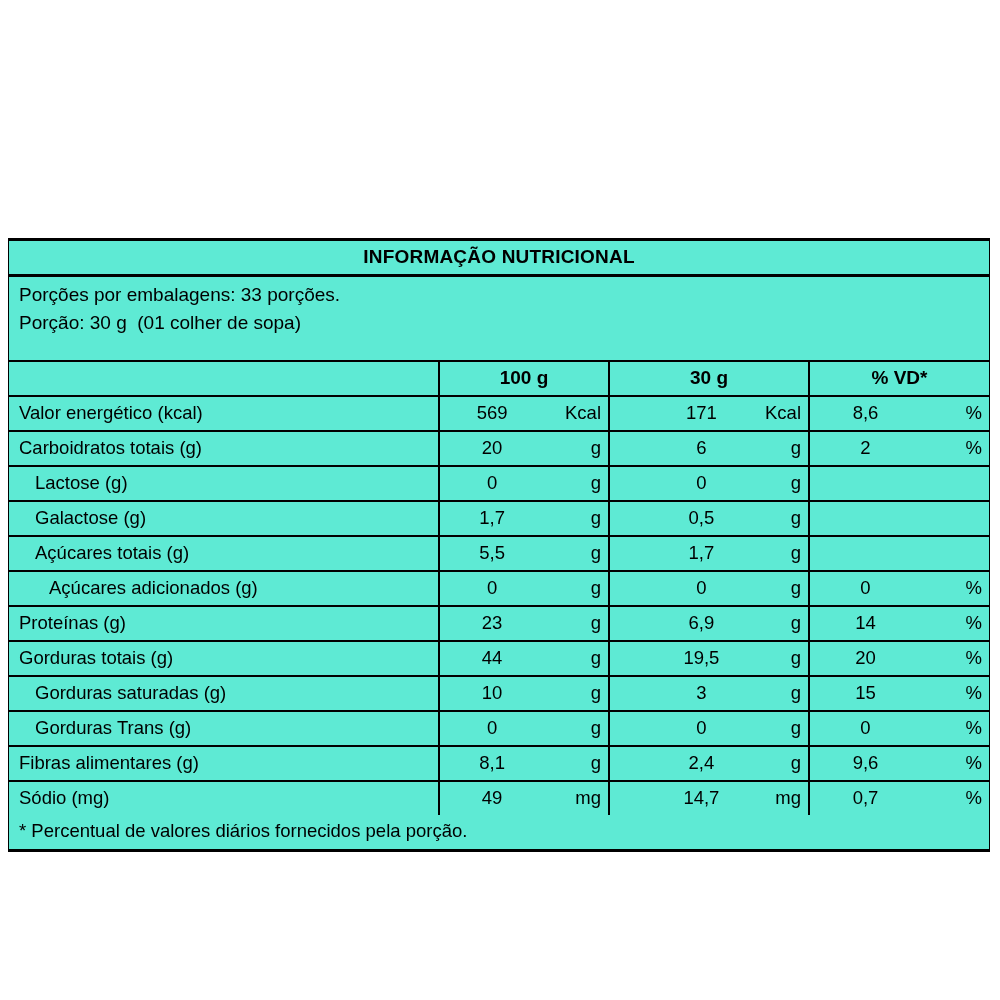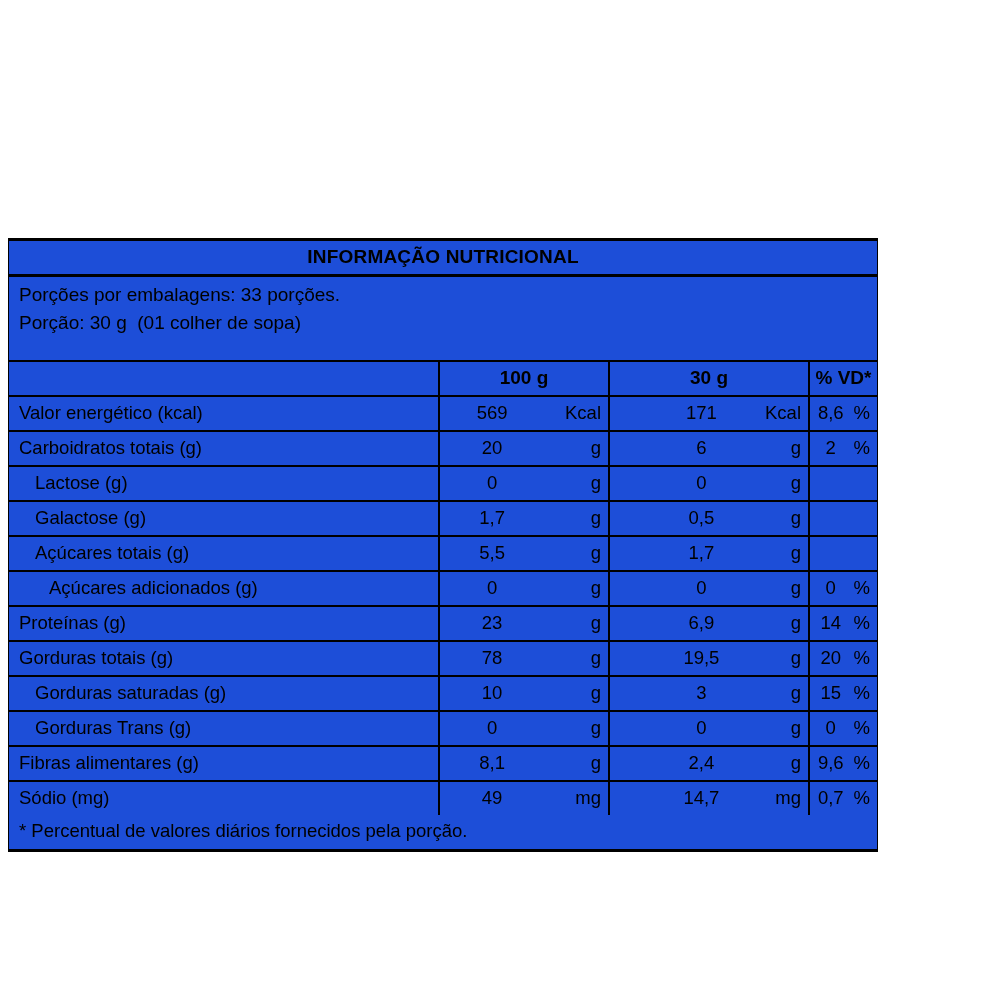--- a/index.html
+++ b/index.html
@@ -13,26 +13,26 @@
     font-family: "Liberation Sans", sans-serif;
     color: #000000;
     position: relative;
     overflow: hidden;
   }
 
   #nutrition-panel {
     position: absolute;
     left: 8px;
     top: 238px;
-    width: 870px;
+    width: 982px;
     border: 1px solid #000000;
     border-top-width: 3px;
     border-bottom-width: 3px;
     box-sizing: border-box;
-    background: #1d4ed8;
+    background: #5eead4;
   }
 
   .row {
     display: flex;
     width: 100%;
     box-sizing: border-box;
     border-bottom: 2px solid #000000;
   }
   .row:last-child { border-bottom: none; }
 
@@ -302,21 +302,21 @@
             <span class="u">%</span>
           </div>
         </div>
       </div>
       <div class="row">
         <div class="c-label">
           <div class="lbl">Gorduras totais (g)</div>
         </div>
         <div class="c-100">
           <div class="valcell">
-            <span class="v">78</span>
+            <span class="v">44</span>
             <span class="u">g</span>
           </div>
         </div>
         <div class="c-30">
           <div class="valcell">
             <span class="v">19,5</span>
             <span class="u">g</span>
           </div>
         </div>
         <div class="c-vd">

